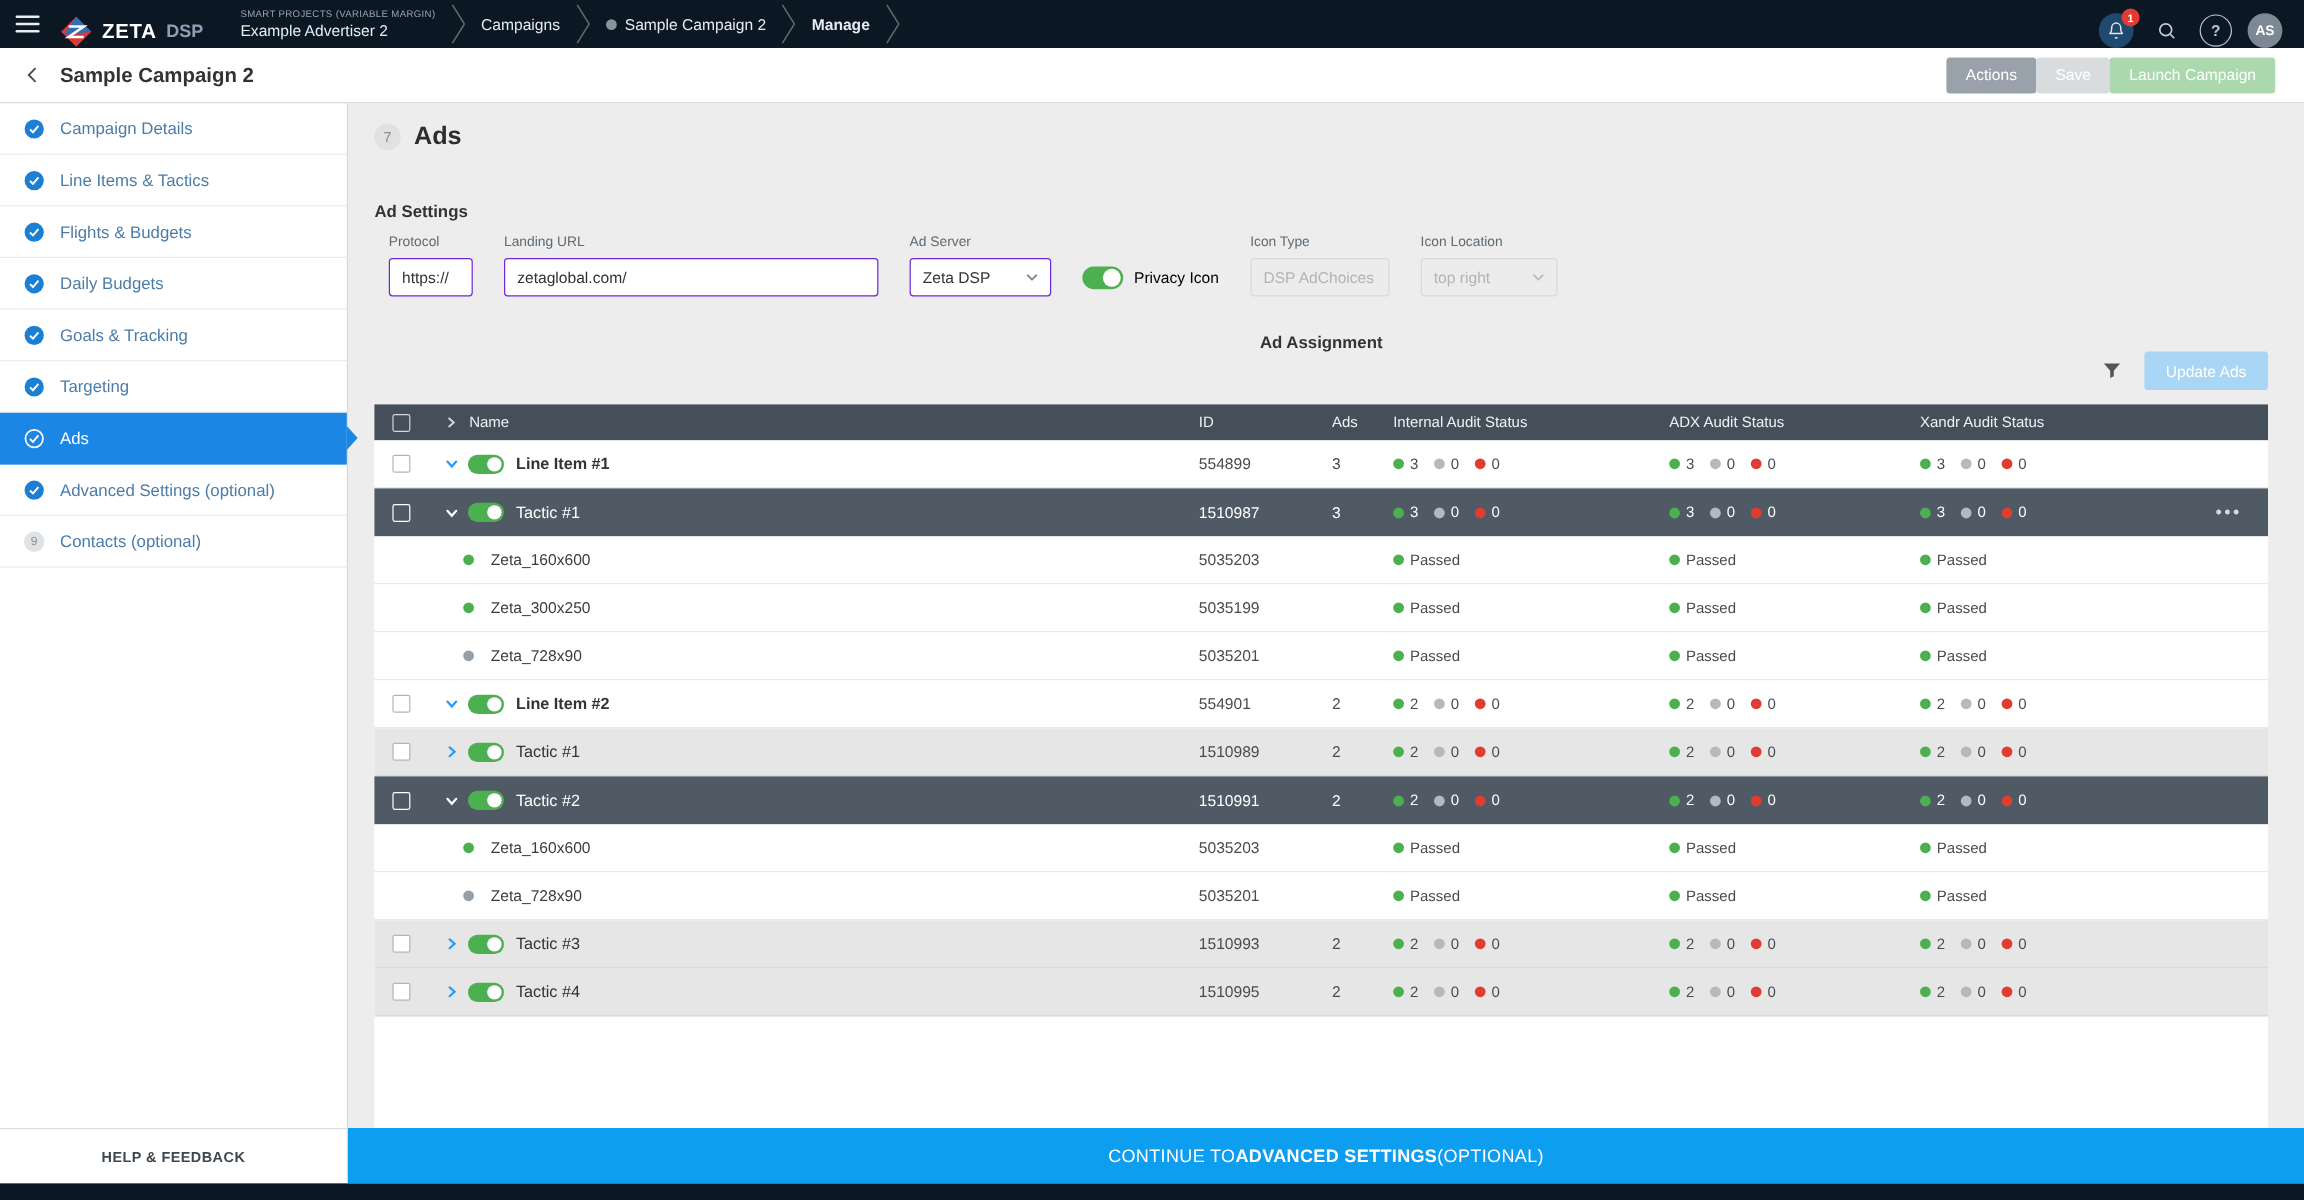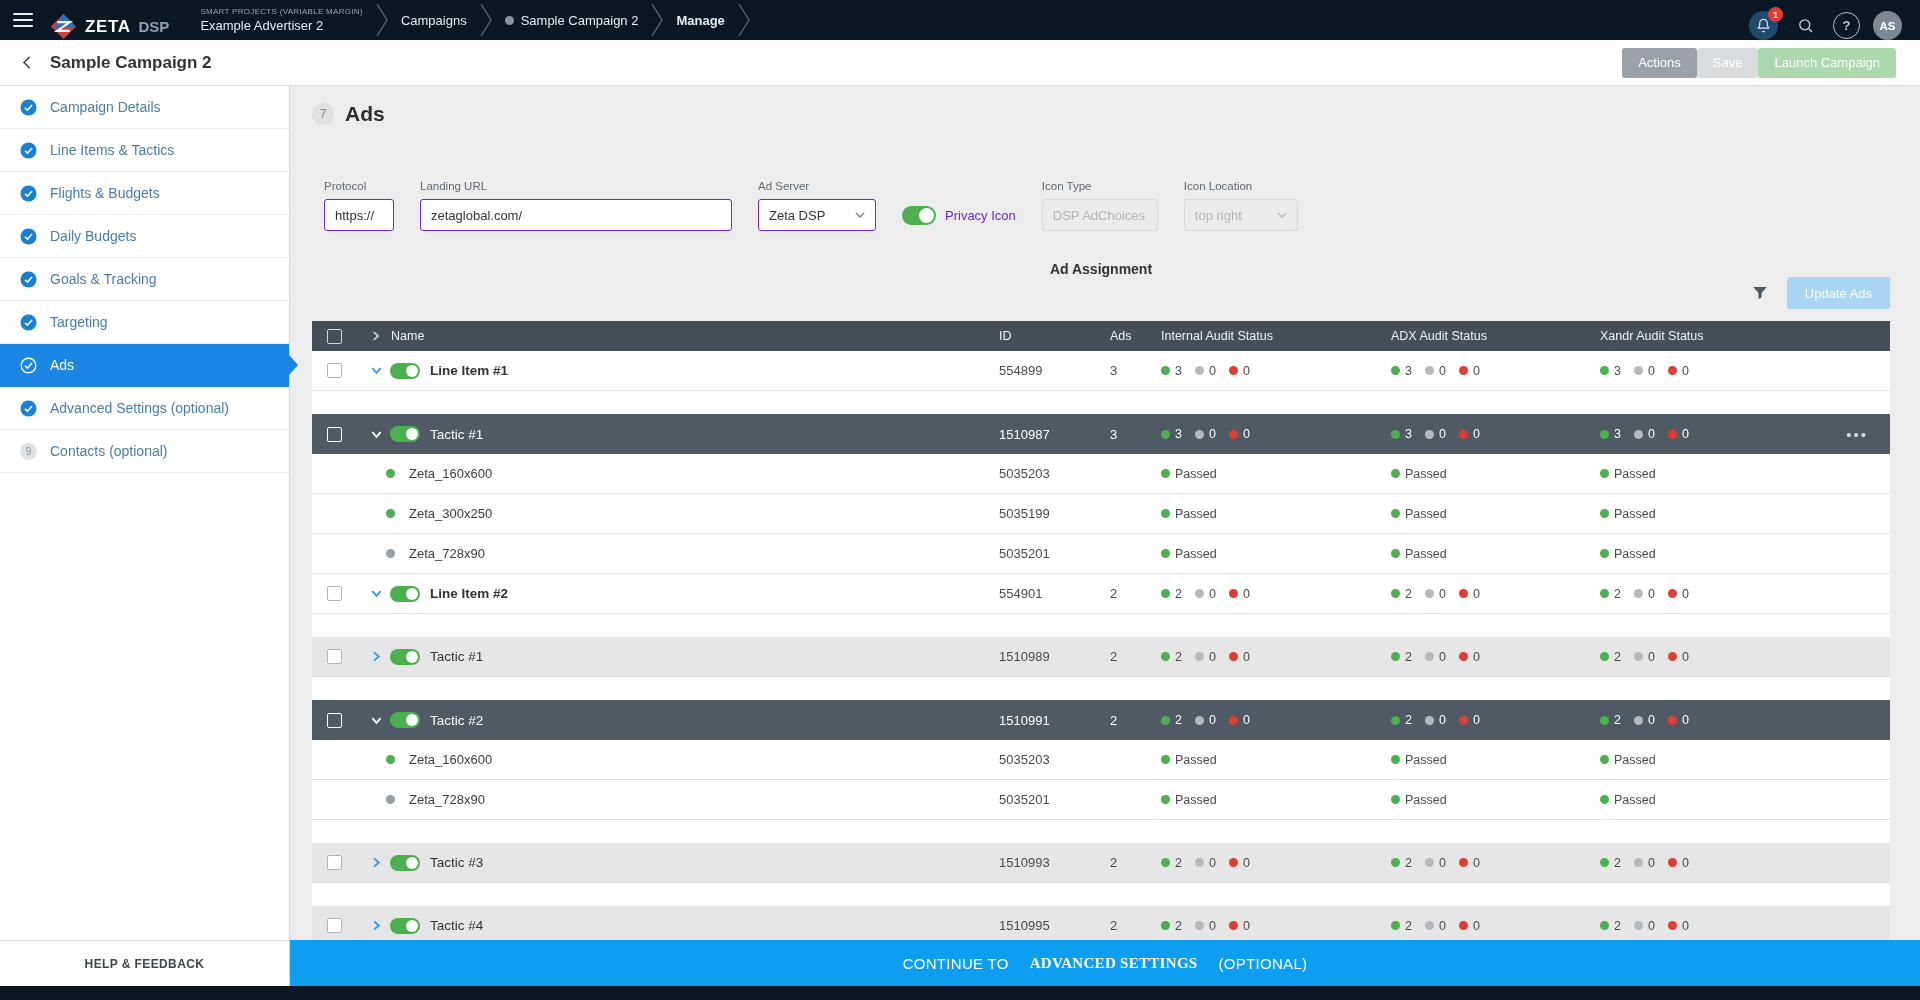--- a/index.html
+++ b/index.html
@@ -59,21 +59,21 @@
   .form-row { display:flex; gap:26px; margin:12px 0 0 12px; align-items:flex-end; }
   .field label { display:block; font-size:11.5px; color:#5f6a73; margin-bottom:7px; }
   .control { height:32px; background:#fff; border:1px solid #6d28d9; border-radius:3px; font-size:13px; color:#333; display:flex; align-items:center; padding:0 10px; white-space:nowrap; }
   .select { justify-content:space-between; gap:10px; cursor:pointer; }
   .select.disabled { background:#ececec; color:#b3b3b3; border-color:#d9d9d9; cursor:default; }
   input.control { font-family:inherit; outline:none; display:block; }
   .w70{width:70px} .w312{width:312px} .w118{width:118px} .w116{width:116px} .w114{width:114px}
   .toggle-group { display:flex; align-items:center; gap:9px; height:32px; }
   .switch { width:34px; height:19px; border-radius:10px; background:#4caf50; position:relative; display:inline-block; cursor:pointer; flex:0 0 auto; }
   .switch .knob { position:absolute; top:2px; right:2px; width:15px; height:15px; border-radius:50%; background:#fff; }
-  .toggle-label { font-size:13px; color:#6d28d9; }
+  .toggle-label { font-size:13px; color:#000000; }
 
   .assign-head { display:flex; align-items:center; margin-top:30px;flex-direction:column; }
   .assign-right { margin-left:auto; display:flex; align-items:center; gap:18px; }
   .filter-icon { cursor:pointer; display:flex; align-items:center; }
   .btn-update { background:#a9d6f4; color:#fff; height:32px; padding:0 18px; border-radius:3px; font-size:13px; border:none; cursor:default; font-family:inherit; }
 
   
   .table-panel { margin-top:12px; background:#fff; flex:1; display:flex; flex-direction:column; }
   .trow { display:grid; grid-template-columns:44px 643px 111px 51px 230px 209px 230px 1fr; align-items:center; height:40px; }
   .trow.thead { height:30px; background:#454f59; color:#eef1f4; font-size:12.5px; }
@@ -82,39 +82,39 @@
   .cb { width:15px; height:15px; border:1px solid #aeb6bd; border-radius:2px; background:#fff; cursor:pointer; flex:0 0 auto; }
   .thead .cb { background:transparent; border-color:#cfd6dc; }
   .cell-name { padding-left:15px; }
   .th-label { margin-left:10px; }
   .expander { flex:0 0 auto; cursor:pointer; }
   .row-switch { width:30px; height:16px; margin-left:8px; }
   .row-switch .knob { width:12px; height:12px; }
   .nm { margin-left:10px; font-size:13.5px; color:#333; white-space:nowrap; }
   .row-lineitem .nm { font-weight:bold; }
   .row-lineitem, .row-creative { background:#fff; border-bottom:1px solid #e3e3e3; }
-  .row-tactic { background:#e6e6e6; border-bottom:1px solid #d8d8d8;margin-top:23px; }
+  .row-tactic { background:#e6e6e6; border-bottom:1px solid #d8d8d8; }
   .row-tactic.selected { background:#4f5a64; border-bottom:none; }
   .creative-name { padding-left:30px; }
   .cdot { width:9px; height:9px; border-radius:50%; flex:0 0 auto; }
   .cdot.green { background:#4caf50; } .cdot.gray { background:#97a0a7; }
   .creative-name .nm { margin-left:14px; font-size:13px; color:#3c3c3c; }
   .cell-id span, .cell-ads span { font-size:13px; color:#4b4b4b; }
   .grp { display:flex; align-items:center; gap:5px; margin-right:13px; }
   .dot { width:9px; height:9px; border-radius:50%; flex:0 0 auto; }
   .dot.g{background:#4caf50} .dot.n{background:#b4b9be} .dot.r{background:#e03c32}
   .cnt { font-size:12.5px; color:#4b4b4b; white-space:nowrap; }
   .selected .nm, .selected .cell-id span, .selected .cell-ads span, .selected .cnt { color:#fff; }
   .selected .cb { background:transparent; border:1.5px solid #fff; }
   .cell-menu { justify-content:flex-end; padding-right:22px; }
   .menu-dots { color:#d7dbdf; font-size:15px; letter-spacing:2px; cursor:pointer; }
 
   
   .continue-bar { height:46px; background:#0d9ef0; color:#fff; display:flex; align-items:center; justify-content:center; font-size:15px; letter-spacing:.3px; cursor:pointer; }
-  .continue-bar b { margin:0 21px;font-family:Liberation Serif, serif; }
+  .continue-bar b { margin:0 0; }
   .bottom-strip { height:14px; background:#0c1724; }
 </style>
 </head>
 <body>
 
 <header class="topnav">
   <div class="hamburger">
       <span></span>
       <span></span>
       <span></span>
@@ -261,20 +261,21 @@
 
   <main class="content">
     <div class="content-body">
 
       <div class="page-head">
         <span class="step-circle">7</span>
         <span class="page-title">Ads</span>
       </div>
 
       <section class="ad-settings">
+        <div class="section-title">Ad Settings</div>
         <div class="form-row">
           <div class="field">
             <label>Protocol</label>
             <div class="control select w70">
               <span>https://</span>
               <svg width="10" height="6" viewBox="0 0 10 6" fill="none" stroke="#8a8a8a" stroke-width="1.6">
                   <path d="M1 1 L5 5 L9 1"></path>
                 </svg>
             </div>
           </div>

